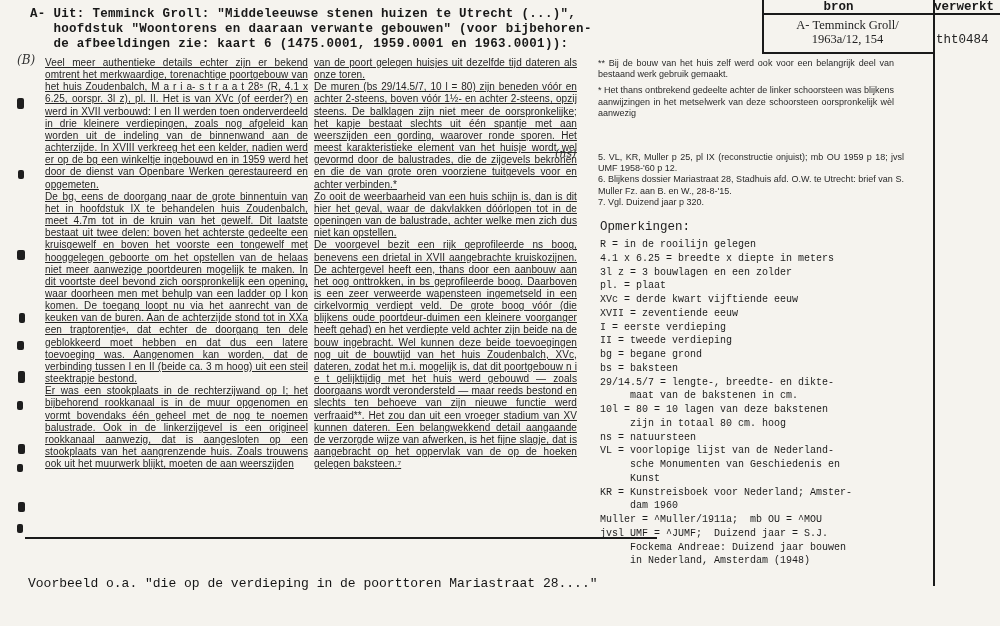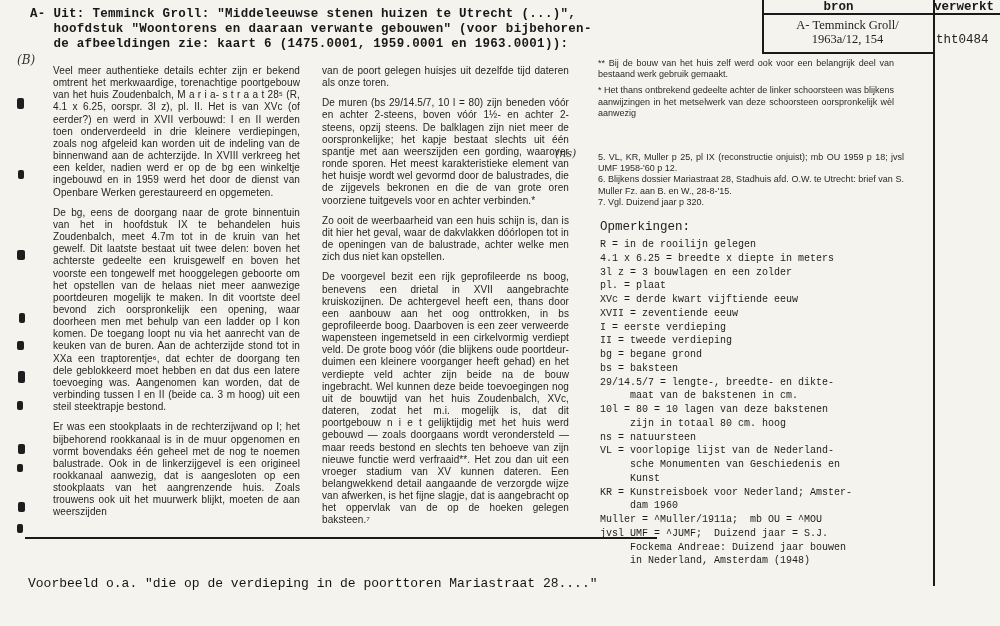--- a/index.html
+++ b/index.html
@@ -34,21 +34,21 @@
   .hand{
     position:absolute;font-family:"DejaVu Serif",serif;font-style:italic;
     font-size:11px;color:#333;
   }
   .mark-b{left:17px;top:53px;font-size:12px;}
   .mark-ns{left:555px;top:147px;}
 
   
   .col{position:absolute;top:57px;width:263px;font-size:10px;line-height:12.15px;
     text-align:justify;color:#242424;letter-spacing:0.1px;}
-  .col p{margin:8px;}
+  .col p{margin:0;text-decoration:underline;}
   .col1{left:45px;}
   .col2{left:314px;}
 
   
   .fnotes{position:absolute;left:598px;width:296px;font-size:9px;line-height:11.2px;
     text-align:justify;color:#2a2a2a;}
   .fnotes p{margin:0;}
   .fn-star{top:58px;}
   .fn-star p + p{margin-top:5px;}
   .fn-num{top:152px;width:306px;}

